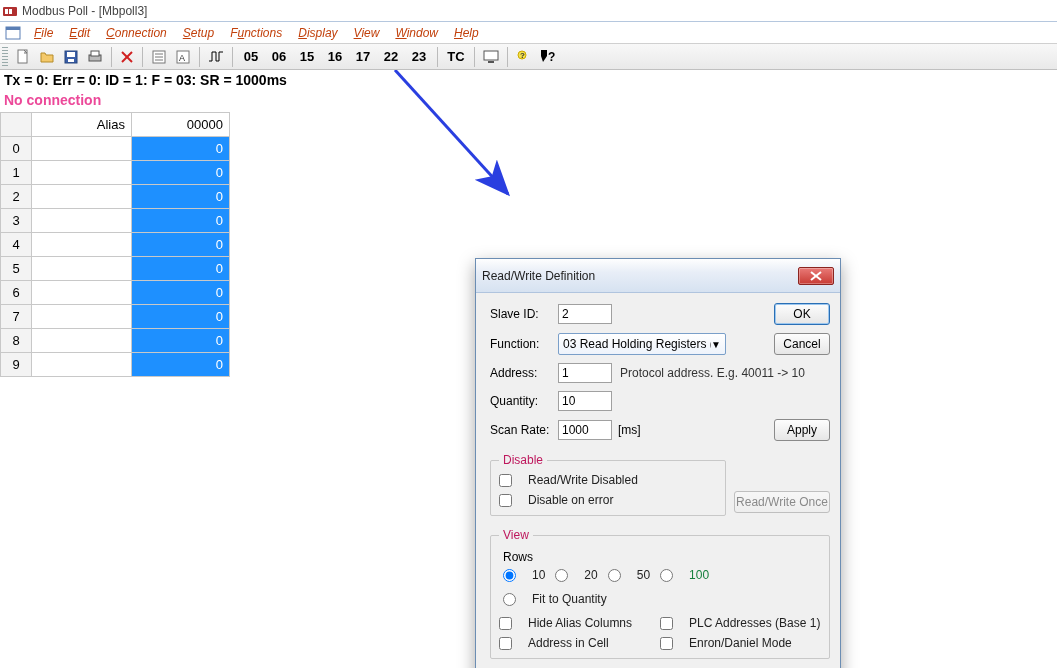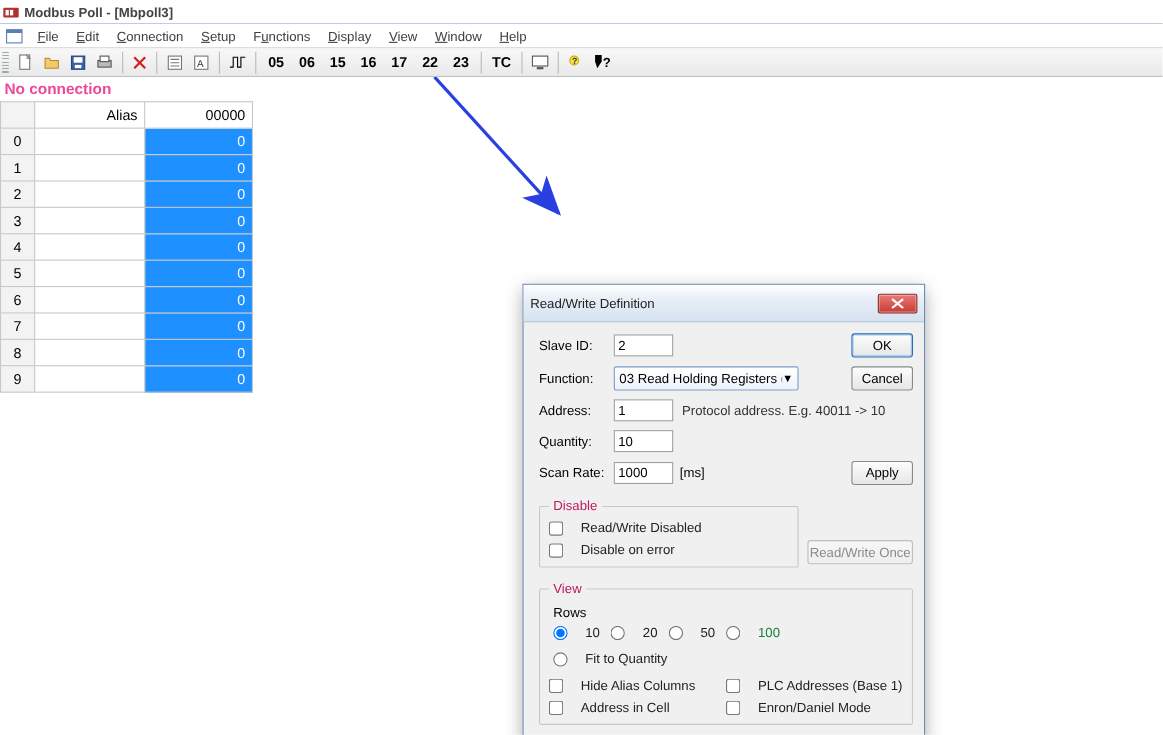--- a/index.html
+++ b/index.html
@@ -16,35 +16,36 @@
   
   .title-bar {
     height: 22px;
     background: #fff;
     border-bottom: 1px solid #b5c7de;
     display: flex; align-items: center;
     padding: 0 2px;
     color: #444;
   }
   .title-bar .app-icon { width: 16px; height: 16px; margin-right: 4px; display:flex;align-items:center;justify-content:center;}
-  .title-text { font-size: 12px; font-weight: bold; }
+  .title-text { font-size: 12px; }
 
   
   .menu-bar {
     height: 22px;
     background: #fff;
     display: flex; align-items: center;
     padding: 0 4px;
     border-bottom: 1px solid #d0d0d0;
   }
   .menu-bar .menu-icon { width: 18px; height: 18px; margin-right: 4px; display:flex;align-items:center;justify-content:center;}
   .menu-item {
     padding: 2px 8px;
-    color: #404040;
+    color: #c2410c;
     cursor: default;
+    font-style: italic;
   }
   .mnemonic { text-decoration: underline; }
 
   
   .toolbar {
     height: 26px;
     background: linear-gradient(#f8f8f8,#e9e9e9);
     border-bottom: 1px solid #c0c0c0;
     display: flex; align-items: center;
     padding: 0 2px;
@@ -270,20 +271,21 @@
     </span>
   <span class="tb-btn">
       <svg width="18" height="16">
         <path d="M1 1 L7 1 L7 7 L3 13 L1 7 Z" fill="#000"></path>
         <text x="8" y="12" font-size="12" font-weight="bold" fill="#000">?</text>
       </svg>
     </span>
 </div>
 
 <div class="content">
+  <div class="status-line">Tx = 0: Err = 0: ID = 1: F = 03: SR = 1000ms</div>
   <div class="no-conn">No connection</div>
 
   <table class="grid">
     <tbody>
         <tr class="header">
       <th class="col-idx"></th>
       <th class="hdr-alias" style="width:100px">Alias</th>
       <th class="hdr-val" style="width:98px">00000</th>
     </tr>
     </tbody>

